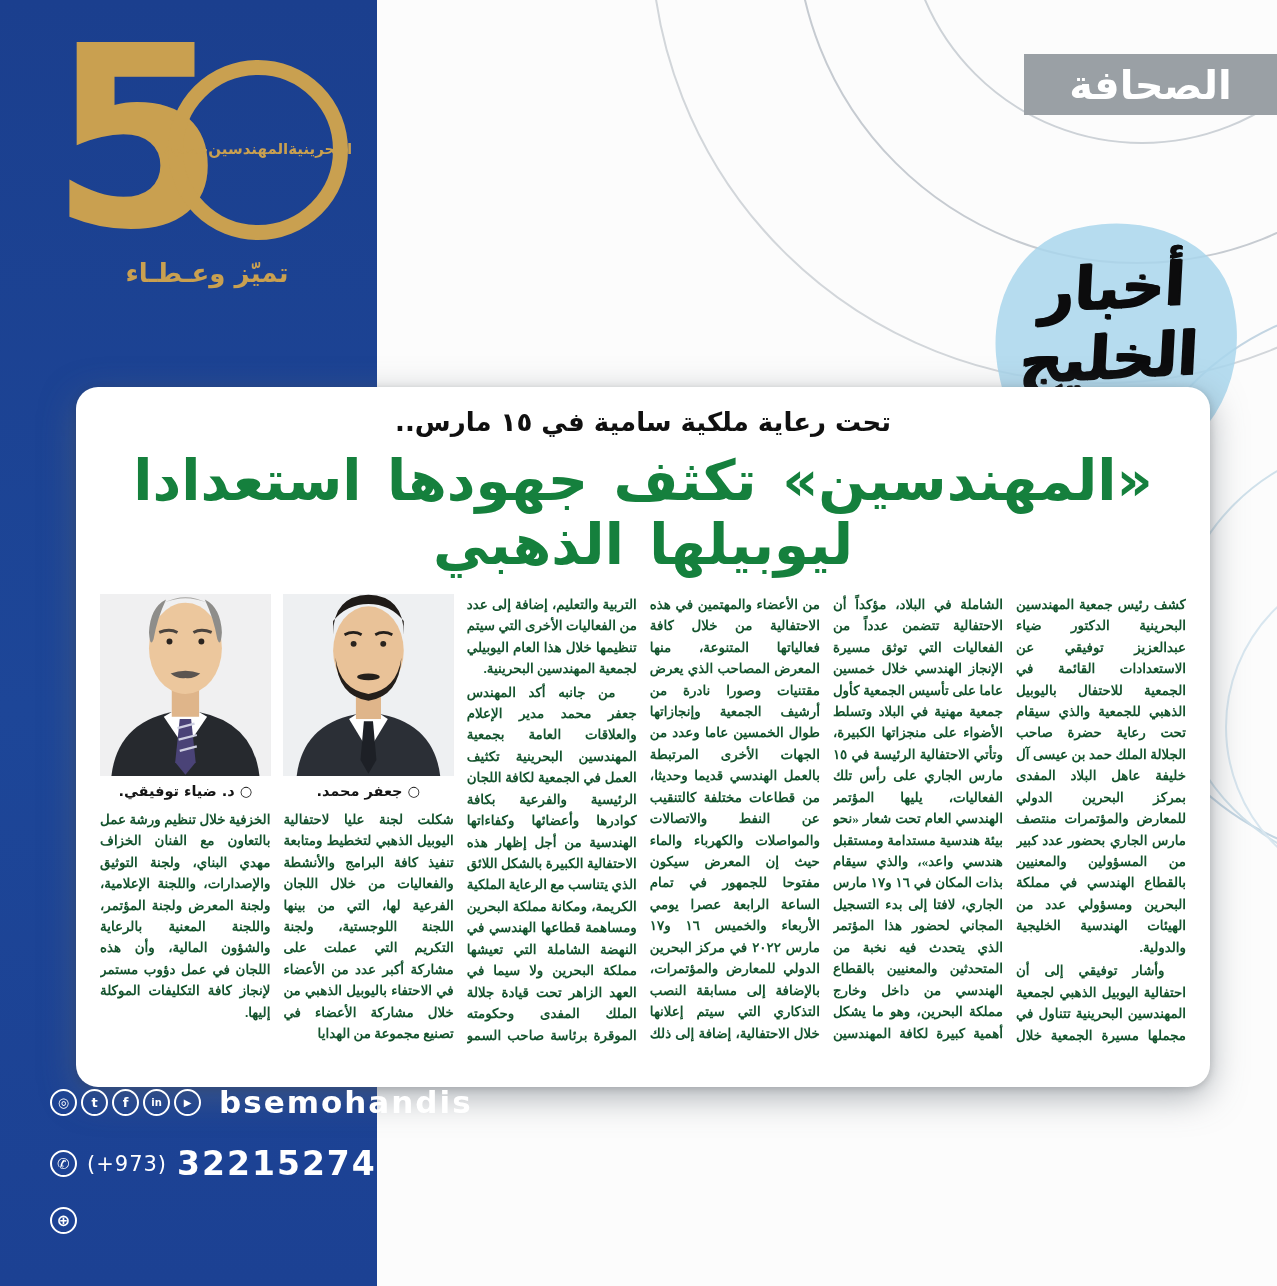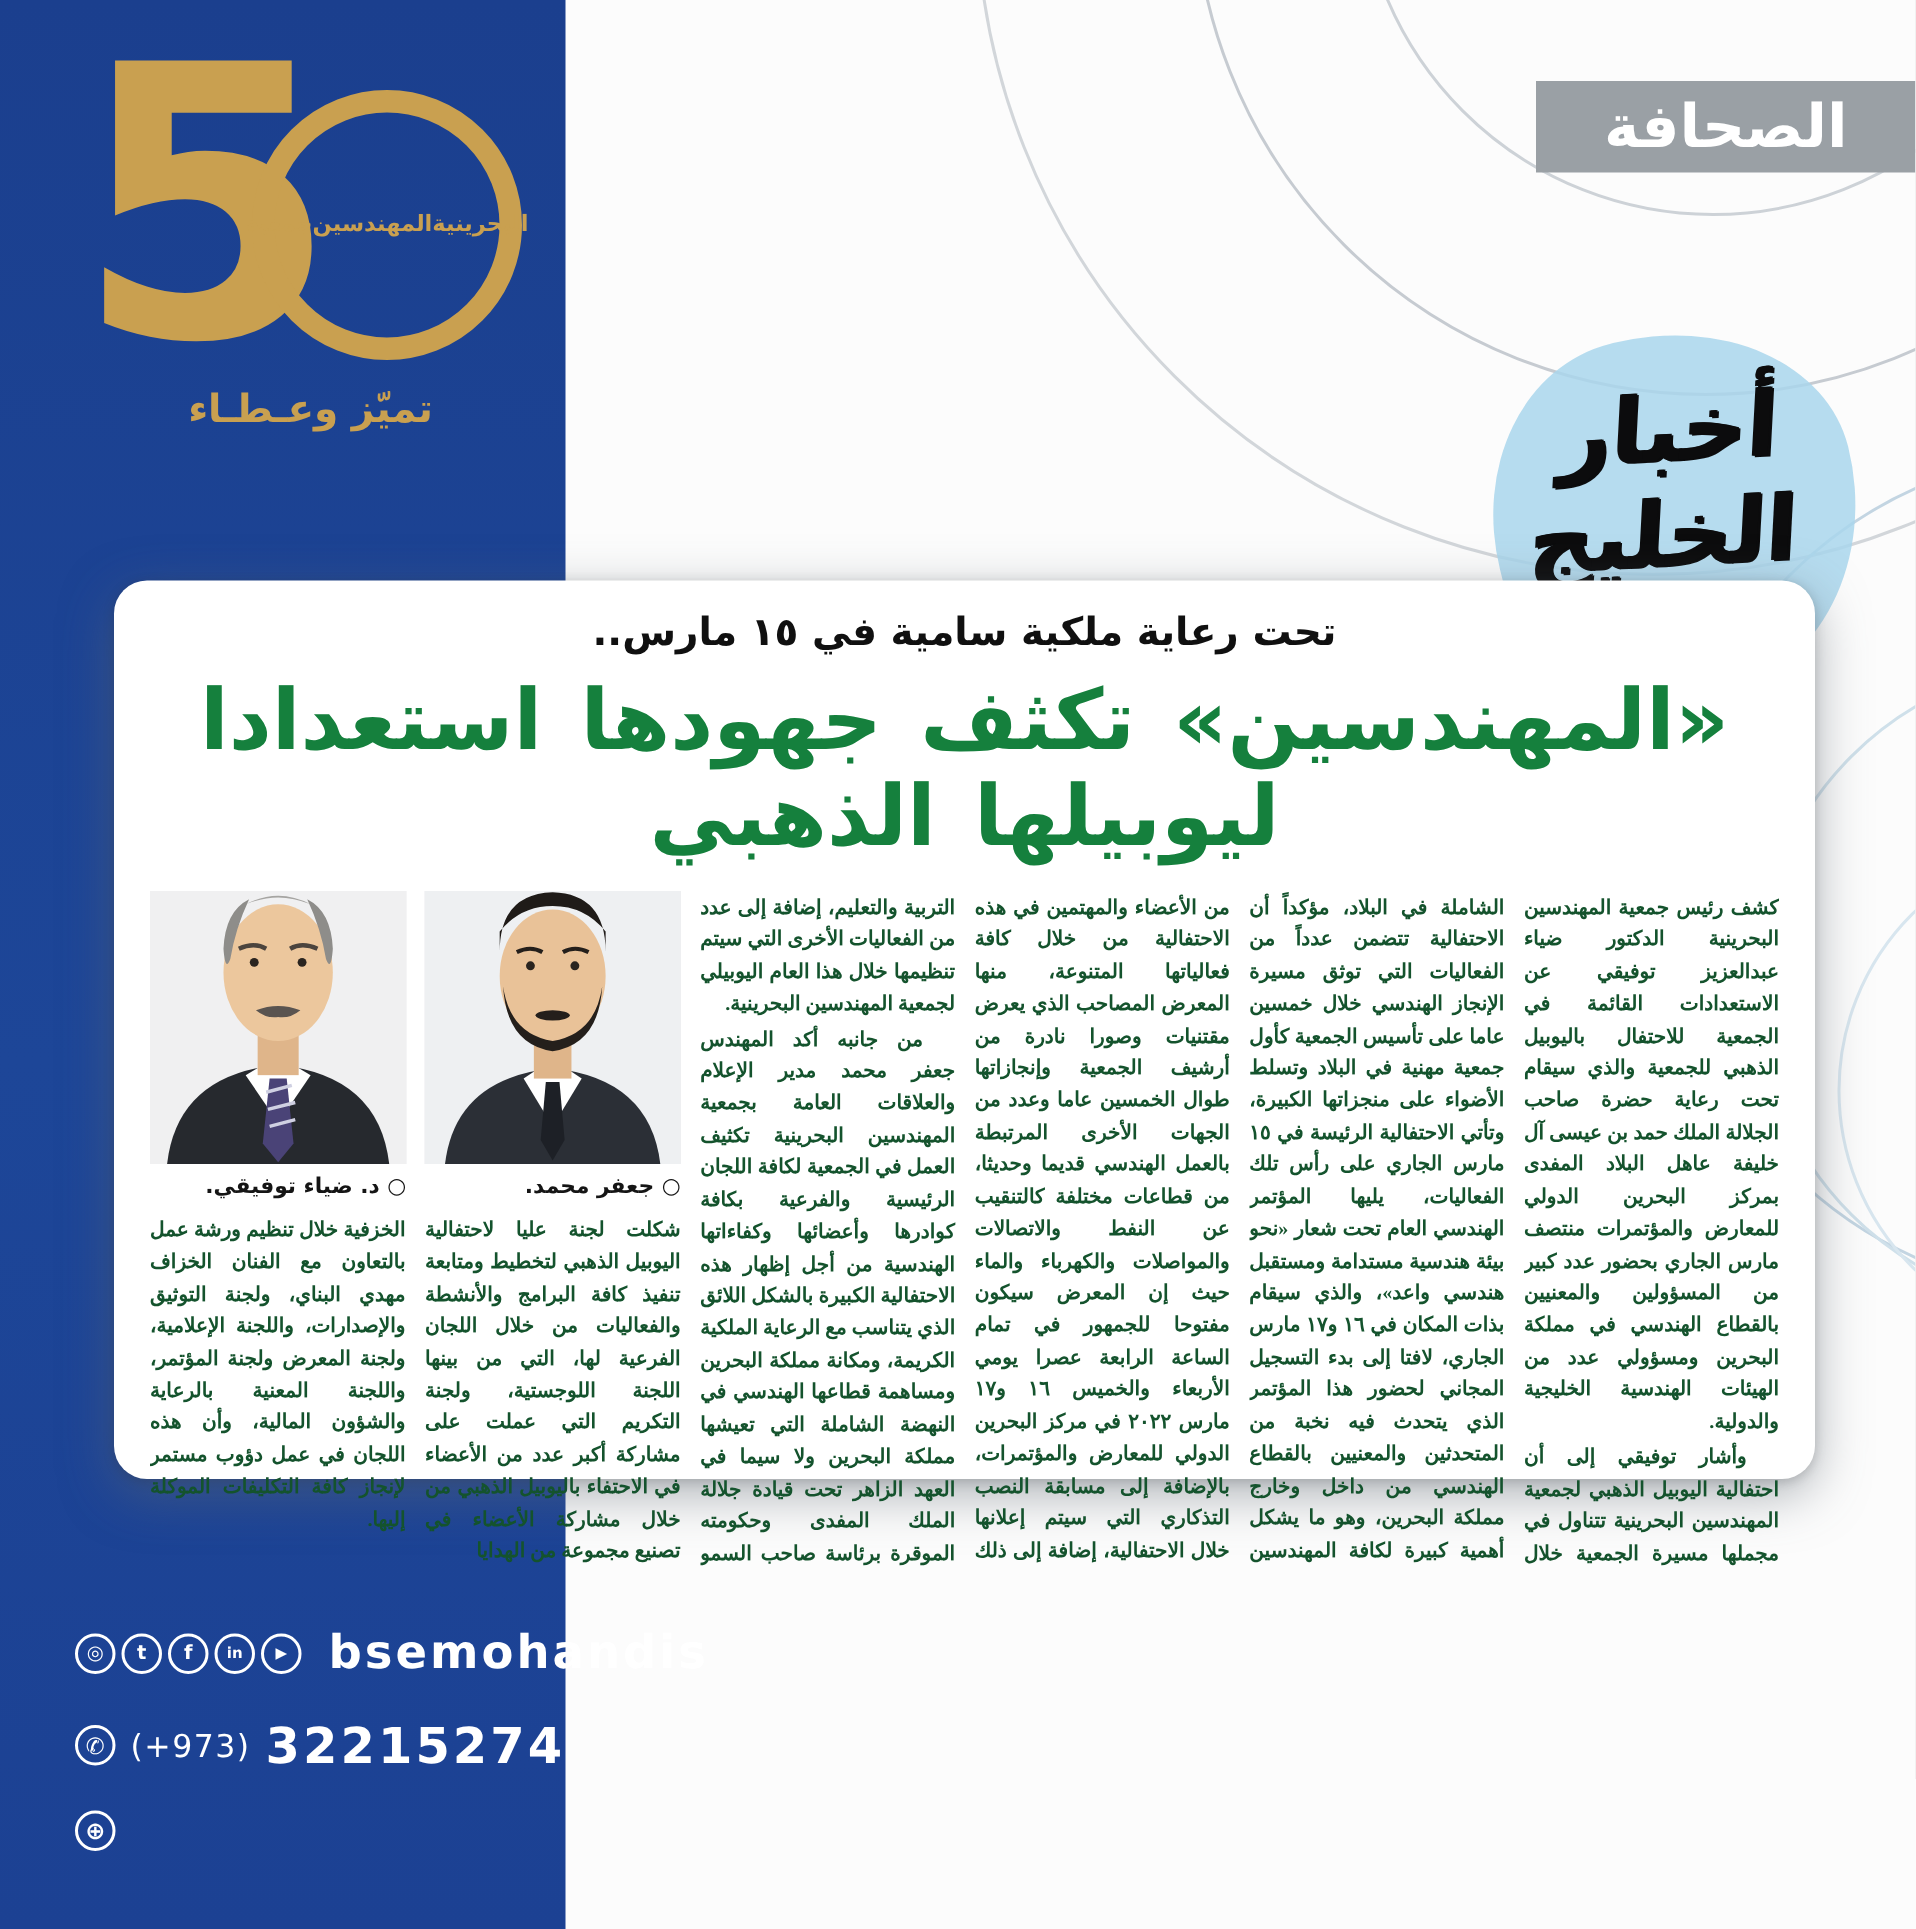--- a/index.html
+++ b/index.html
@@ -38,39 +38,39 @@
   
   .press-box{position:absolute;right:0;top:54px;width:253px;height:61px;
     background:#9aa0a5;color:#fff;display:flex;align-items:center;justify-content:center;
     font-size:40px;font-weight:bold;}
   
   .np-logo{position:absolute;left:955px;top:252px;width:310px;text-align:center;
     font-size:60px;font-weight:bold;color:#0c0c0d;
     transform:rotate(-3deg) skewX(-6deg);
     text-shadow:1px 0 #0c0c0d,2px 1px 0 #0c0c0d;}
   
-  .card{position:absolute;left:76px;top:387px;width:1134px;height:599px;
+  .card{position:absolute;left:76px;top:387px;width:1134px;height:700px;
     background:#fff;border-radius:22px;box-sizing:border-box;
     padding:16px 24px 0;direction:rtl;text-align:center;
     box-shadow:0 10px 34px rgba(95,105,115,.5),0 2px 8px rgba(0,0,0,.18);}
   .kicker{font-size:26px;font-weight:bold;color:#101010;margin-top:4px;}
   .headline{font-size:56px;font-weight:bold;color:#15803d;margin:12px 0 16px;
     word-spacing:6px;line-height:1.15;}
   .body{display:flex;gap:13px;direction:rtl;text-align:justify;height:452px;
     overflow:hidden;margin-top:4px;}
   .col{flex:1 1 0;overflow:hidden;font-size:13.4px;line-height:1.6;font-weight:bold;
     color:#14532d;font-family:Liberation Serif, serif;}
   .col p{margin:0;}
   .col p + p{text-indent:1.6em;margin-top:2px;}
   .left-block{flex:2.08 1 0;display:flex;flex-direction:column;overflow:hidden;}
   .photos{display:flex;gap:12px;height:182px;}
   .photo{flex:1;background:#ededef;overflow:hidden;}
   .photo svg{width:100%;height:100%;display:block;}
   .captions{display:flex;gap:12px;margin:7px 0 10px;}
-  .caption{flex:1;font-size:14.5px;font-weight:bold;color:#151515;}
+  .caption{flex:1;text-align:center;font-size:14.5px;font-weight:bold;color:#151515;}
   .left-cols{display:flex;gap:13px;flex:1;overflow:hidden;}
   
   .contact{position:absolute;left:50px;top:1084px;color:#fff;direction:ltr;}
   .c-row{display:flex;align-items:center;gap:10px;margin-bottom:24px;}
   .soc{display:flex;align-items:center;gap:4px;}
   .icirc{width:27px;height:27px;border:2px solid #fff;border-radius:50%;
     display:flex;align-items:center;justify-content:center;
     font-size:13px;font-weight:bold;color:#fff;box-sizing:border-box;}
   .handle{font-size:31px;font-weight:bold;letter-spacing:2px;margin-left:8px;}
   .phone-code{font-size:21px;font-weight:normal;letter-spacing:1px;}

